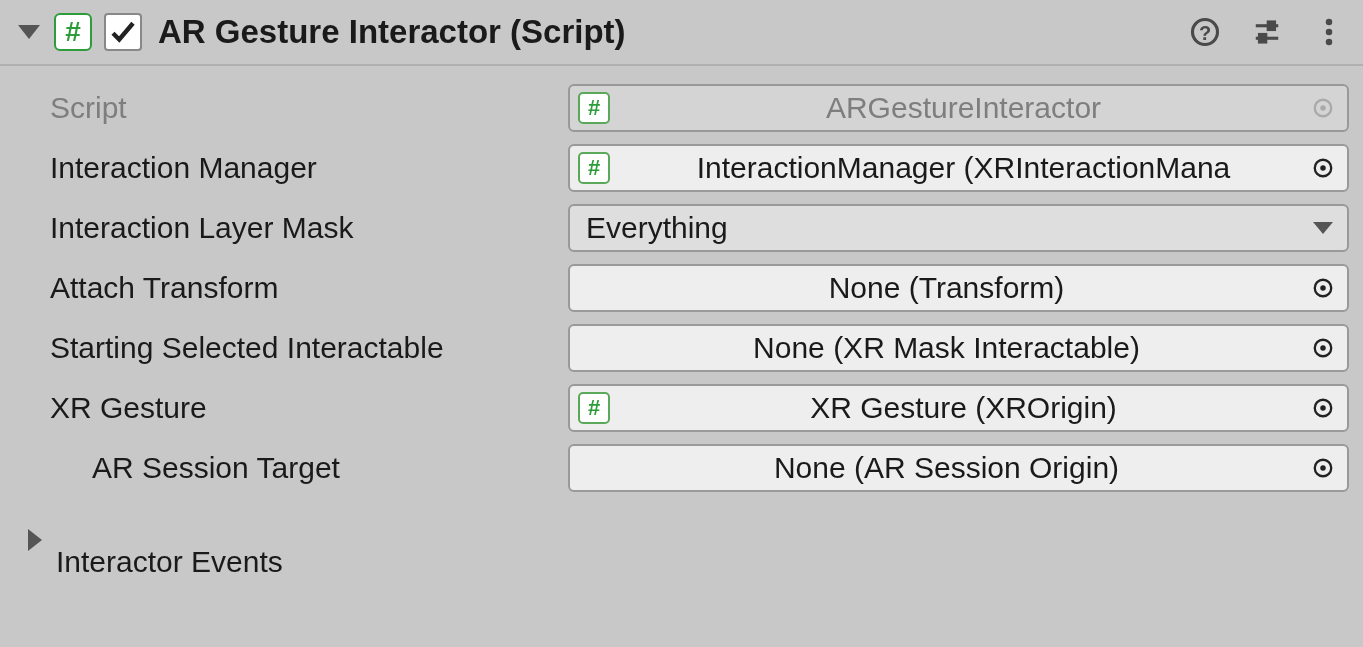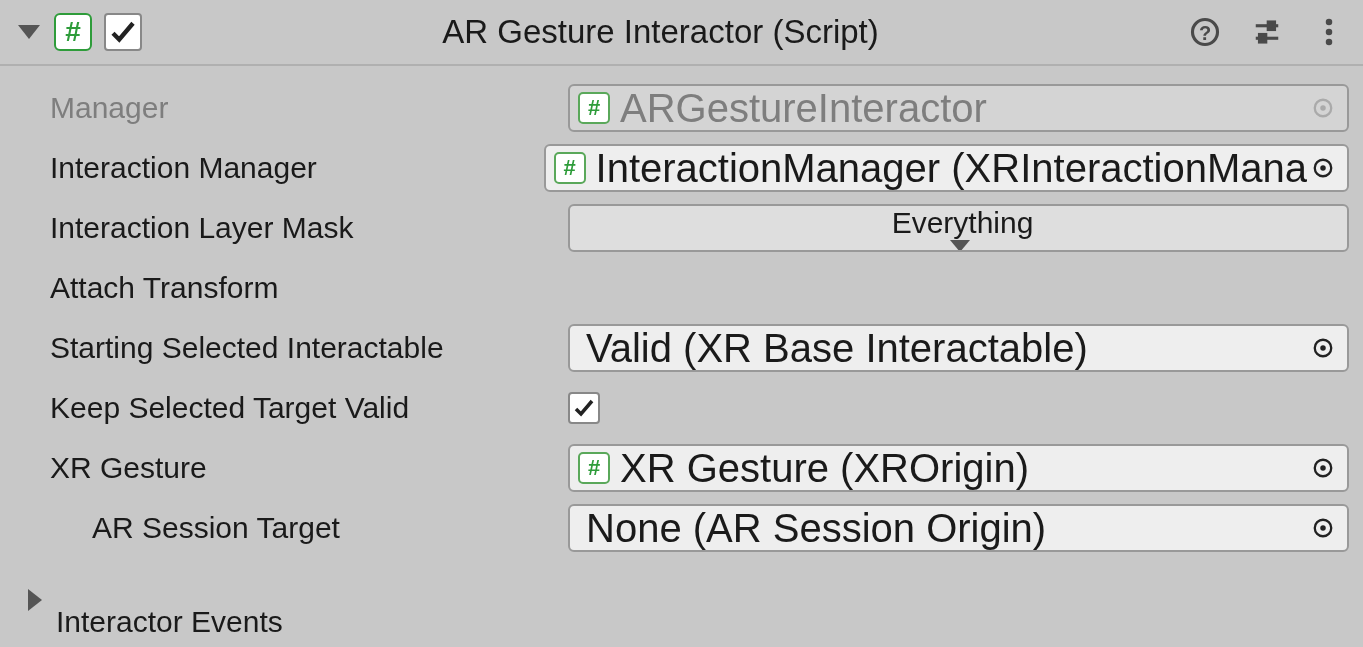--- a/index.html
+++ b/index.html
@@ -50,24 +50,23 @@
     background: #fff;
     border-radius: 4px;
     margin-right: 16px;
     display: flex; align-items: center; justify-content: center;
     cursor: pointer;
   }
   .chk svg { width: 30px; height: 30px; }
   .chk.small { width: 32px; height: 32px; }
   .chk.small svg { width: 24px; height: 24px; }
   .title {
-    font-weight: 400;
+    font-weight: 700;
     font-size: 33px;
     flex: 1;
-    text-align: center;
   }
   .hdr-icon {
     width: 40px; height: 40px;
     display: flex; align-items: center; justify-content: center;
     margin-left: 22px;
     cursor: pointer;
     color: #4a4a4a;
   }
   .body {
     padding: 14px 14px 10px 14px;
@@ -116,34 +115,34 @@
     border-radius: 5px;
     display: flex; align-items: center; justify-content: center;
     margin-right: 10px;
     flex-shrink: 0;
   }
   .object-field .mini-icon span {
     font-weight: 700; color: #2e9c3a; font-size: 22px; line-height: 1;
   }
   .object-field .obj-text {
     flex: 1;
-    font-size: 40px;
+    font-size: 30px;
     overflow: hidden;
     color: #1a1a1a;
+    text-align: center;
   }
   .object-field.readonly .obj-text { color: #7e7e7e; }
   .object-field .picker, .object-field.readonly .picker-dim {
     width: 32px; height: 32px;
     flex-shrink: 0;
     display: flex; align-items: center; justify-content: center;
   }
   .dropdown-field {
     background: #dedede;
     padding-left: 16px;
-    flex-direction: column;
   }
   .dropdown-field .dd-text { flex: 1; font-size: 30px; }
   .dropdown-field .dd-arrow {
     width: 0; height: 0;
     border-left: 10px solid transparent;
     border-right: 10px solid transparent;
     border-top: 12px solid #555;
     margin-right: 6px;
   }
   .foldout-right {
@@ -200,21 +199,21 @@
           <circle cx="3" cy="4" r="2.6" fill="#4a4a4a"></circle>
           <circle cx="3" cy="12" r="2.6" fill="#4a4a4a"></circle>
           <circle cx="3" cy="20" r="2.6" fill="#4a4a4a"></circle>
         </svg>
     </div>
   </div>
 
   <div class="body">
 
     <div class="row">
-      <div class="label disabled">Manager</div>
+      <div class="label disabled">Script</div>
       <div class="field">
         <div class="object-field readonly">
           <div class="mini-icon">
               <span>#</span>
             </div>
           <div class="obj-text">ARGestureInteractor</div>
           <div class="picker-dim">
             <svg width="22" height="22" viewBox="0 0 24 24">
                 <circle cx="12" cy="12" r="9" fill="none" stroke="#aaa" stroke-width="2.5"></circle>
                 <circle cx="12" cy="12" r="3" fill="#aaa"></circle>
@@ -247,47 +246,48 @@
       <div class="field">
         <div class="dropdown-field">
           <div class="dd-text">Everything</div>
           <div class="dd-arrow"></div>
         </div>
       </div>
     </div>
 
     <div class="row">
       <div class="label">Attach Transform</div>
+      <div class="field">
+        <div class="object-field">
+          <div class="obj-text" style="padding-left:8px">None (Transform)</div>
+          <div class="picker">
+            <svg width="22" height="22" viewBox="0 0 24 24">
+                <circle cx="12" cy="12" r="9" fill="none" stroke="#222" stroke-width="2.5"></circle>
+                <circle cx="12" cy="12" r="3" fill="#222"></circle>
+              </svg>
+          </div>
+        </div>
+      </div>
     </div>
 
     <div class="row">
       <div class="label">Starting Selected Interactable</div>
       <div class="field">
         <div class="object-field">
-          <div class="obj-text" style="padding-left:8px">Valid (XR Base Interactable)</div>
-          <div class="picker">
-            <svg width="22" height="22" viewBox="0 0 24 24">
-                <circle cx="12" cy="12" r="9" fill="none" stroke="#222" stroke-width="2.5"></circle>
-                <circle cx="12" cy="12" r="3" fill="#222"></circle>
-              </svg>
-          </div>
-        </div>
-      </div>
-    </div>
-
-    <div class="row">
-      <div class="label">Keep Selected Target Valid</div>
-      <div class="field">
-        <div class="chk small">
-          <svg viewBox="0 0 24 24">
-              <polyline points="4,13 9,18 20,5" fill="none" stroke="#222" stroke-width="3.5"></polyline>
-            </svg>
-        </div>
-      </div>
-    </div>
+          <div class="obj-text" style="padding-left:8px">None (XR Mask Interactable)</div>
+          <div class="picker">
+            <svg width="22" height="22" viewBox="0 0 24 24">
+                <circle cx="12" cy="12" r="9" fill="none" stroke="#222" stroke-width="2.5"></circle>
+                <circle cx="12" cy="12" r="3" fill="#222"></circle>
+              </svg>
+          </div>
+        </div>
+      </div>
+    </div>
+
 
     <div class="row">
       <div class="label">XR Gesture</div>
       <div class="field">
         <div class="object-field">
           <div class="mini-icon">
               <span>#</span>
             </div>
           <div class="obj-text">XR Gesture (XROrigin)</div>
           <div class="picker">

